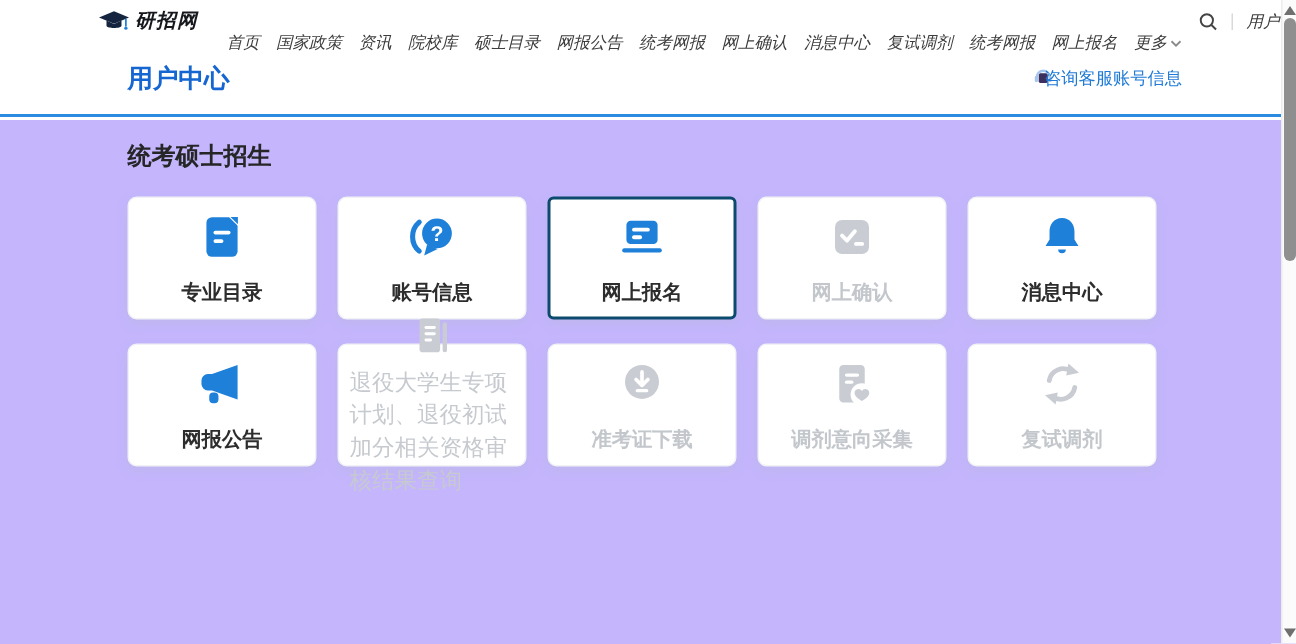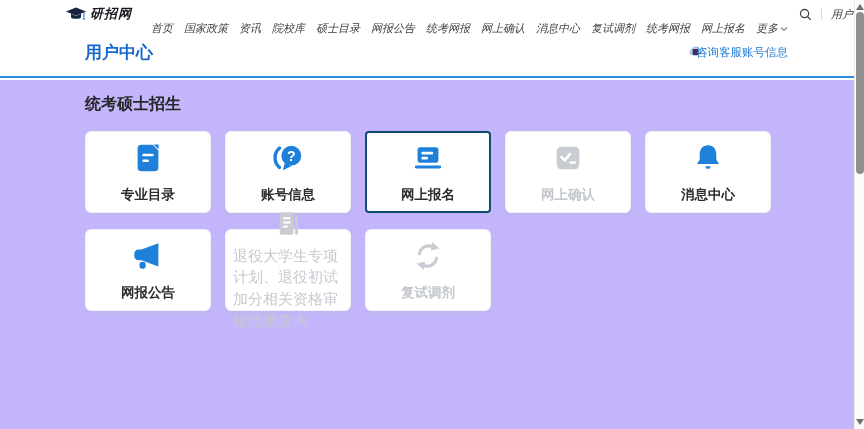--- a/index.html
+++ b/index.html
@@ -201,21 +201,43 @@
             <rect x="8" y="4" width="16.5" height="27" rx="2.5" fill="currentColor"></rect>
             <rect x="12" y="10" width="9" height="2.3" rx="1.1" fill="#fff"></rect>
             <rect x="12" y="15" width="9" height="2.3" rx="1.1" fill="#fff"></rect>
             <rect x="12" y="20" width="6" height="2.3" rx="1.1" fill="#fff"></rect>
             <rect x="26.5" y="7" width="3.5" height="24" rx="1.7" fill="currentColor"></rect>
           </svg>
         </span>
         <span class="card-label">退役大学生专项计划、退役初试加分相关资格审核结果查询</span>
       </div>
 
-
+      <div class="card disabled">
+        <span class="icon icon-gray">
+          <svg viewBox="0 0 36 36">
+            <circle cx="18" cy="16.5" r="12" fill="currentColor"></circle>
+            <path d="M18 9.5 v9 M13.8 14.8 l4.2 4.2 l4.2 -4.2" stroke="#fff" stroke-width="2.6" fill="none" stroke-linecap="round" stroke-linejoin="round"></path>
+            <rect x="13.5" y="21.5" width="9" height="2.4" rx="1.2" fill="#fff"></rect>
+          </svg>
+        </span>
+        <span class="card-label">准考证下载</span>
+      </div>
+
+      <div class="card disabled">
+        <span class="icon icon-gray">
+          <svg viewBox="0 0 36 36">
+            <rect x="9" y="4.5" width="18" height="26.5" rx="3" fill="currentColor"></rect>
+            <rect x="13" y="10.5" width="10" height="2.4" rx="1.2" fill="#fff"></rect>
+            <rect x="13" y="15.5" width="6" height="2.4" rx="1.2" fill="#fff"></rect>
+            <circle cx="25" cy="25.5" r="8" fill="#fff"></circle>
+            <path d="M25 30 c-3.2 -1.9 -5.2 -3.5 -5.2 -5.6 a2.8 2.8 0 0 1 5.2 -1.4 a2.8 2.8 0 0 1 5.2 1.4 c0 2.1 -2 3.7 -5.2 5.6 z" fill="currentColor"></path>
+          </svg>
+        </span>
+        <span class="card-label">调剂意向采集</span>
+      </div>
 
       <div class="card disabled">
         <span class="icon icon-gray">
           <svg viewBox="0 0 36 36">
             <path d="M9 15.5 A10 10 0 0 1 24.5 9" fill="none" stroke="currentColor" stroke-width="3.4" stroke-linecap="round"></path>
             <polygon points="22.5,3.5 30,10 21,12" fill="currentColor"></polygon>
             <path d="M27 20.5 A10 10 0 0 1 11.5 27" fill="none" stroke="currentColor" stroke-width="3.4" stroke-linecap="round"></path>
             <polygon points="13.5,32.5 6,26 15,24" fill="currentColor"></polygon>
           </svg>
         </span>

